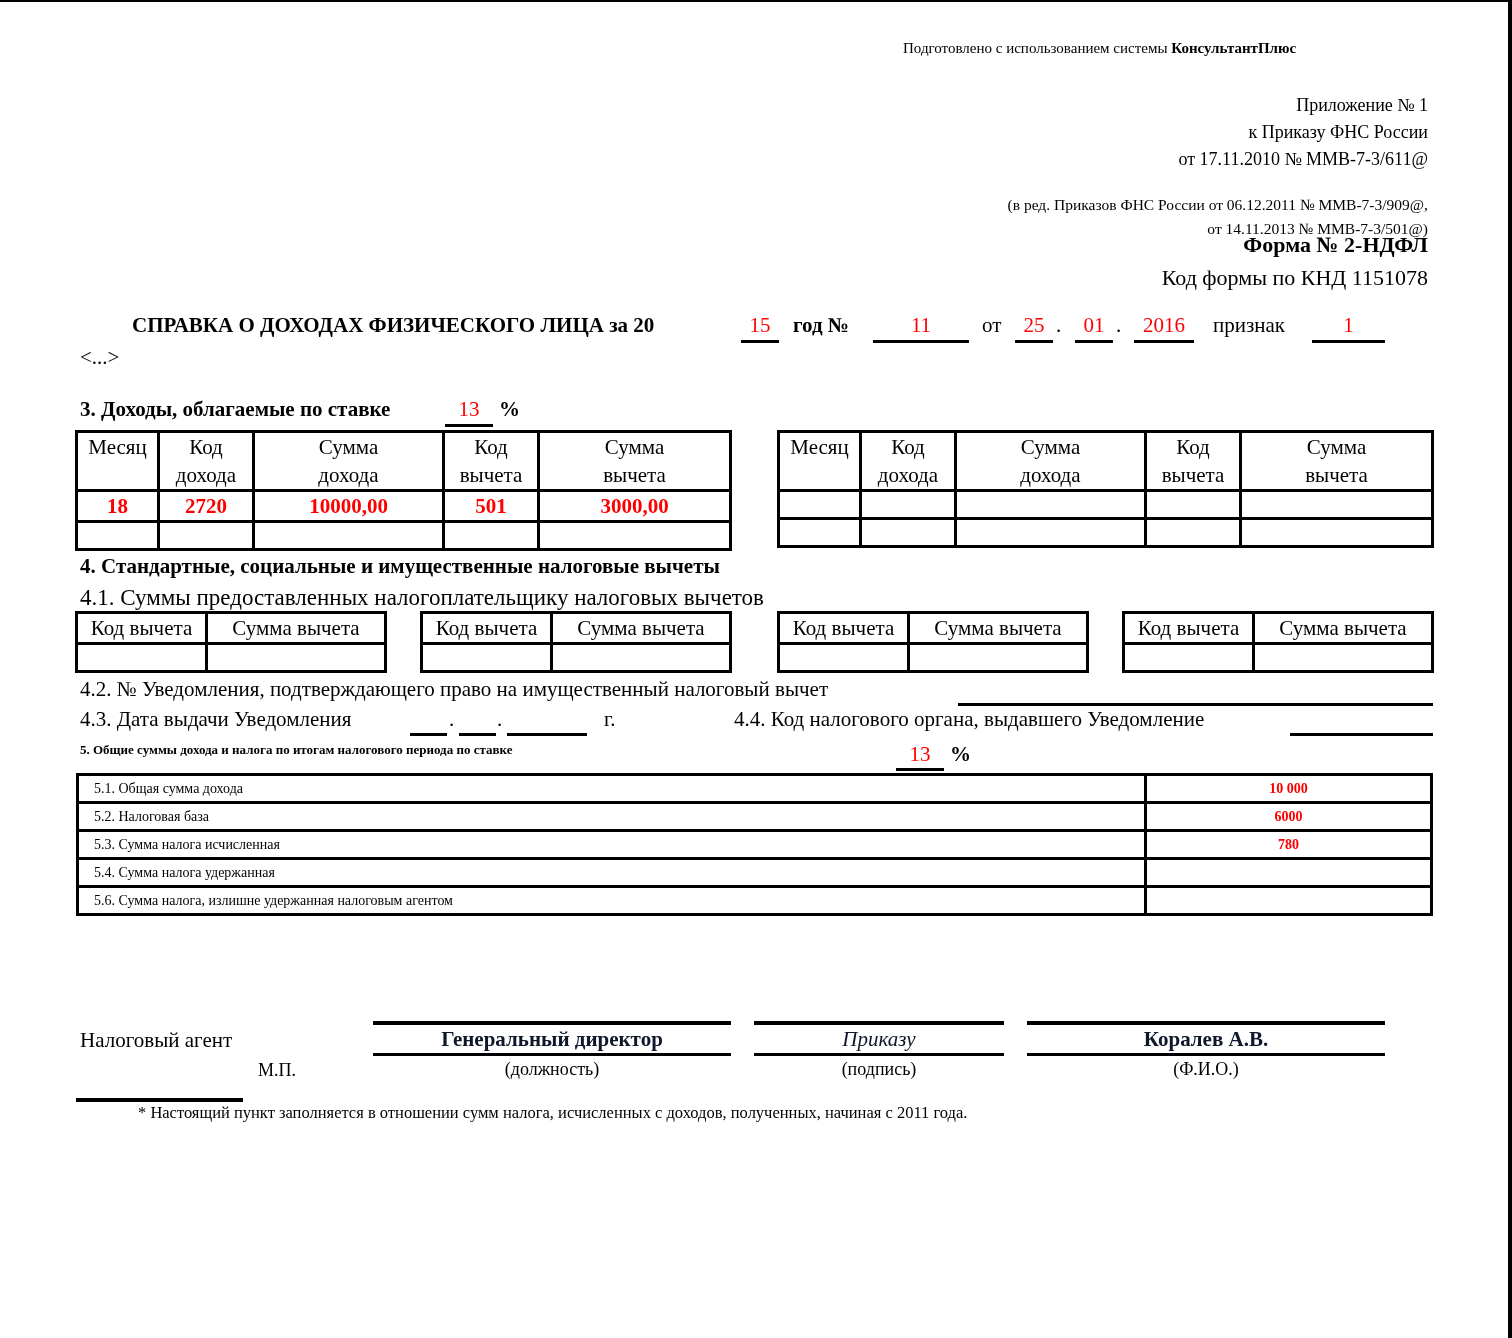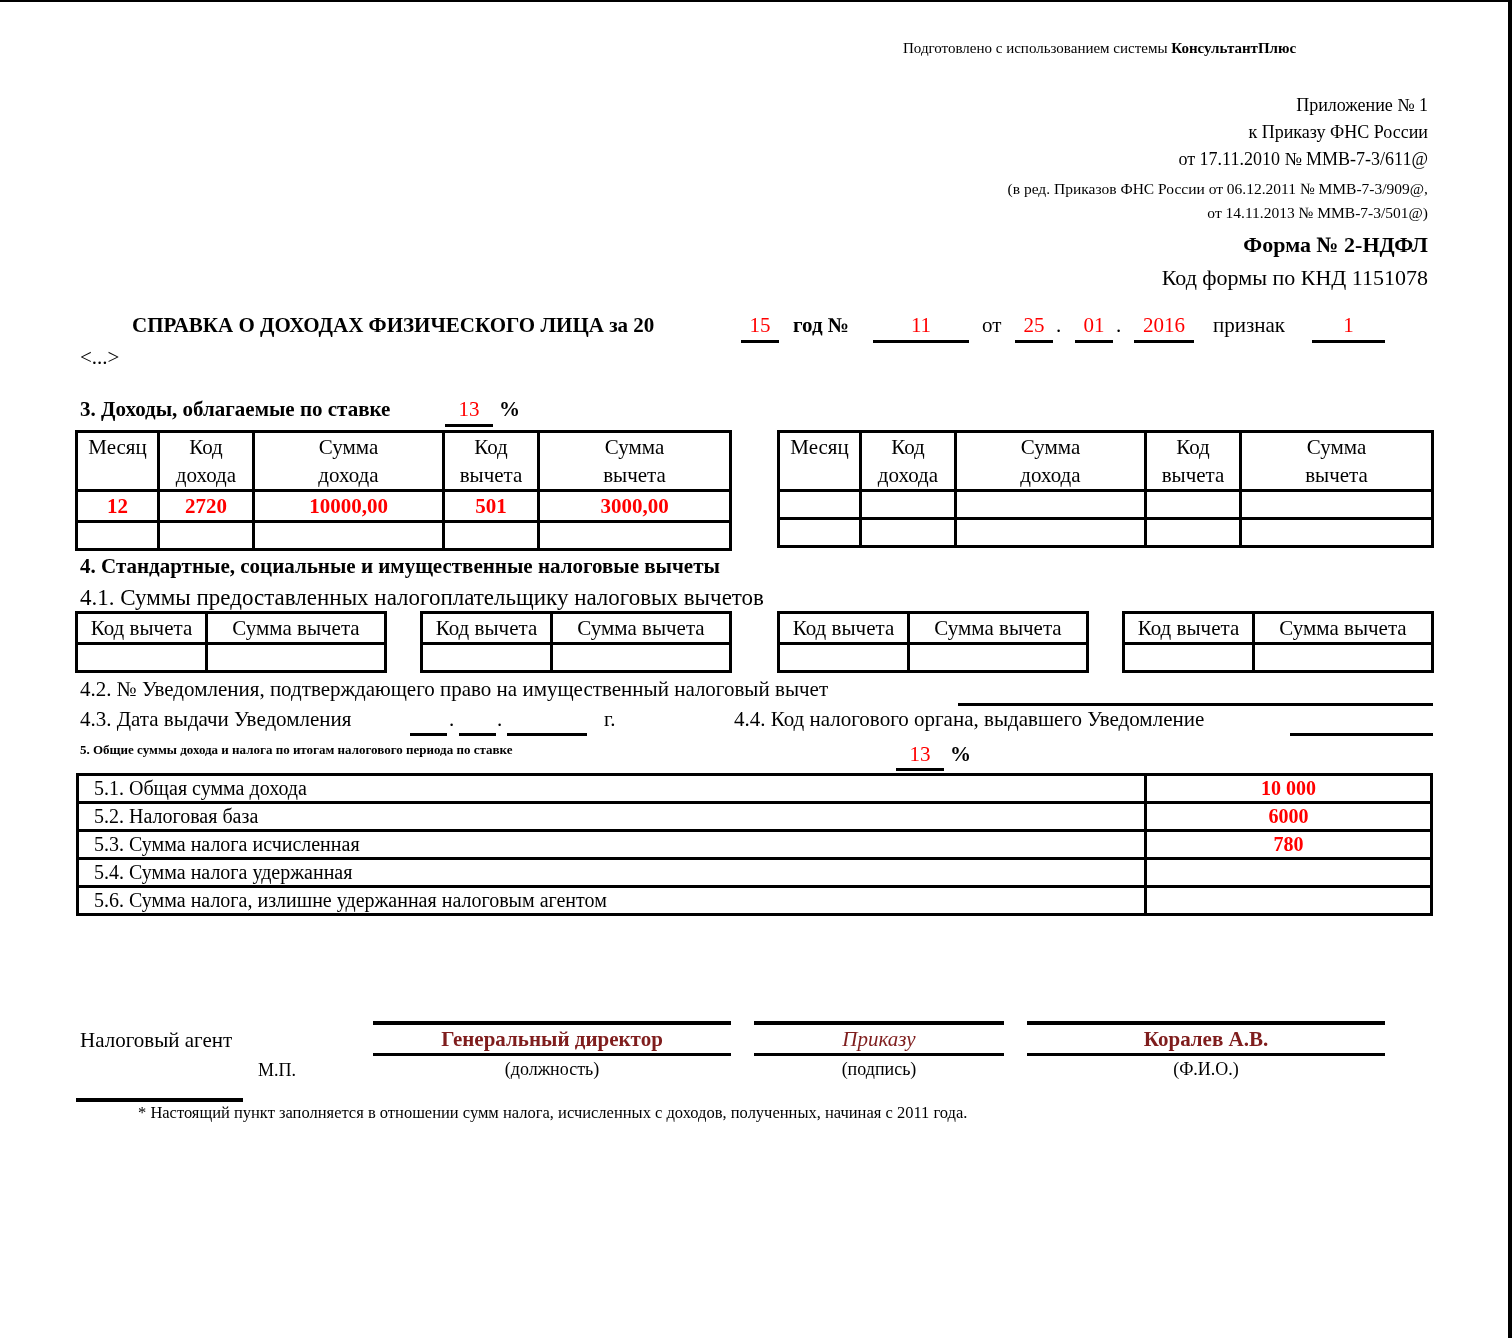--- a/index.html
+++ b/index.html
@@ -1,50 +1,50 @@
 <!DOCTYPE html>
 <html><head>
 <meta charset="utf-8">
 <style>
   html, body { margin:0; padding:0; background:#fff; }
   body { width:1512px; height:1338px; position:relative; overflow:hidden;
          font-family:"Liberation Serif", serif; color:#000; }
   .topline { position:absolute; left:0; top:0; width:1508px; height:2px; background:#000; }
   .rightbar { position:absolute; left:1508px; top:0; width:4px; height:1338px; background:#000; }
   .abs { position:absolute; white-space:nowrap; }
-  .red { color:#7f1d1d;font-family:Liberation Serif, serif; }
+  .red { color:#0f172a;font-family:Liberation Serif, serif; }
   .b { font-weight:bold; }
   .r { text-align:right; }
   .ul { position:absolute; height:3px; background:#000; }
   .fill { position:absolute; text-align:center; color:#ff0000; font-size:21px; }
   table.grid { position:absolute; border-collapse:collapse; }
   table.grid td { border:3px solid #000; padding:0; text-align:center; font-size:21px; line-height:28px; vertical-align:top; }
   table.grid td.val { color:#ff0000; font-weight:bold; }
   table.totals { position:absolute; border-collapse:collapse; left:76px; top:773px; width:1357px; }
-  table.totals td { border:3px solid #000; height:25px; font-size:20px; line-height:25px; padding:0; }
+  table.totals td { border:3px solid #000; height:25px; font-size:14px; line-height:25px; padding:0; }
   table.totals td.lbl { padding-left:15px; }
   table.totals td.amt { width:283px; text-align:center; color:#ff0000; font-weight:bold; }
 </style>
 </head>
 <body>
 
 <div class="topline"></div>
 <div class="rightbar"></div>
 
 <div class="abs" style="left:903px; top:40px; font-size:15px;">
   <span>Подготовлено с использованием системы</span>
   <span class="b">КонсультантПлюс</span>
 </div>
 
 <div class="abs r" style="right:84px; top:92px; font-size:18px; line-height:27px;">
   <div>Приложение № 1</div>
   <div>к Приказу ФНС России</div>
   <div>от 17.11.2010 № ММВ-7-3/611@</div>
 </div>
-<div class="abs r" style="right:84px; top:177px; font-size:15.5px; line-height:24px;margin-left:23px;">
+<div class="abs r" style="right:84px; top:193px; font-size:15.5px; line-height:24px;margin-left:23px;">
   <div>(в ред. Приказов ФНС России от 06.12.2011 № ММВ-7-3/909@,</div>
   <div>от 14.11.2013 № ММВ-7-3/501@)</div>
 </div>
 <div class="abs r b" style="right:84px; top:232px; font-size:22px;">Форма № 2-НДФЛ</div>
 <div class="abs r" style="right:84px; top:265px; font-size:22px;">Код формы по КНД 1151078</div>
 
 <div class="abs b" style="left:132px; top:313px; font-size:21px;">СПРАВКА О ДОХОДАХ ФИЗИЧЕСКОГО ЛИЦА за 20</div>
 <div class="fill" style="left:741px; top:313px; width:38px;">15</div>
 <div class="ul" style="left:741px; top:340px; width:38px;"></div>
 <div class="abs b" style="left:793px; top:313px; font-size:21px;">год №</div>
@@ -94,21 +94,21 @@
     <td>
           <div>Код</div>
           <div>вычета</div>
         </td>
     <td>
           <div>Сумма</div>
           <div>вычета</div>
         </td>
   </tr>
   <tr style="height:28px">
-    <td class="val">12</td>
+    <td class="val">18</td>
     <td class="val">2720</td>
     <td class="val">10000,00</td>
     <td class="val">501</td>
     <td class="val">3000,00</td>
   </tr>
   <tr style="height:28px">
     <td class="val"></td>
     <td class="val"></td>
     <td class="val"></td>
     <td class="val"></td>

